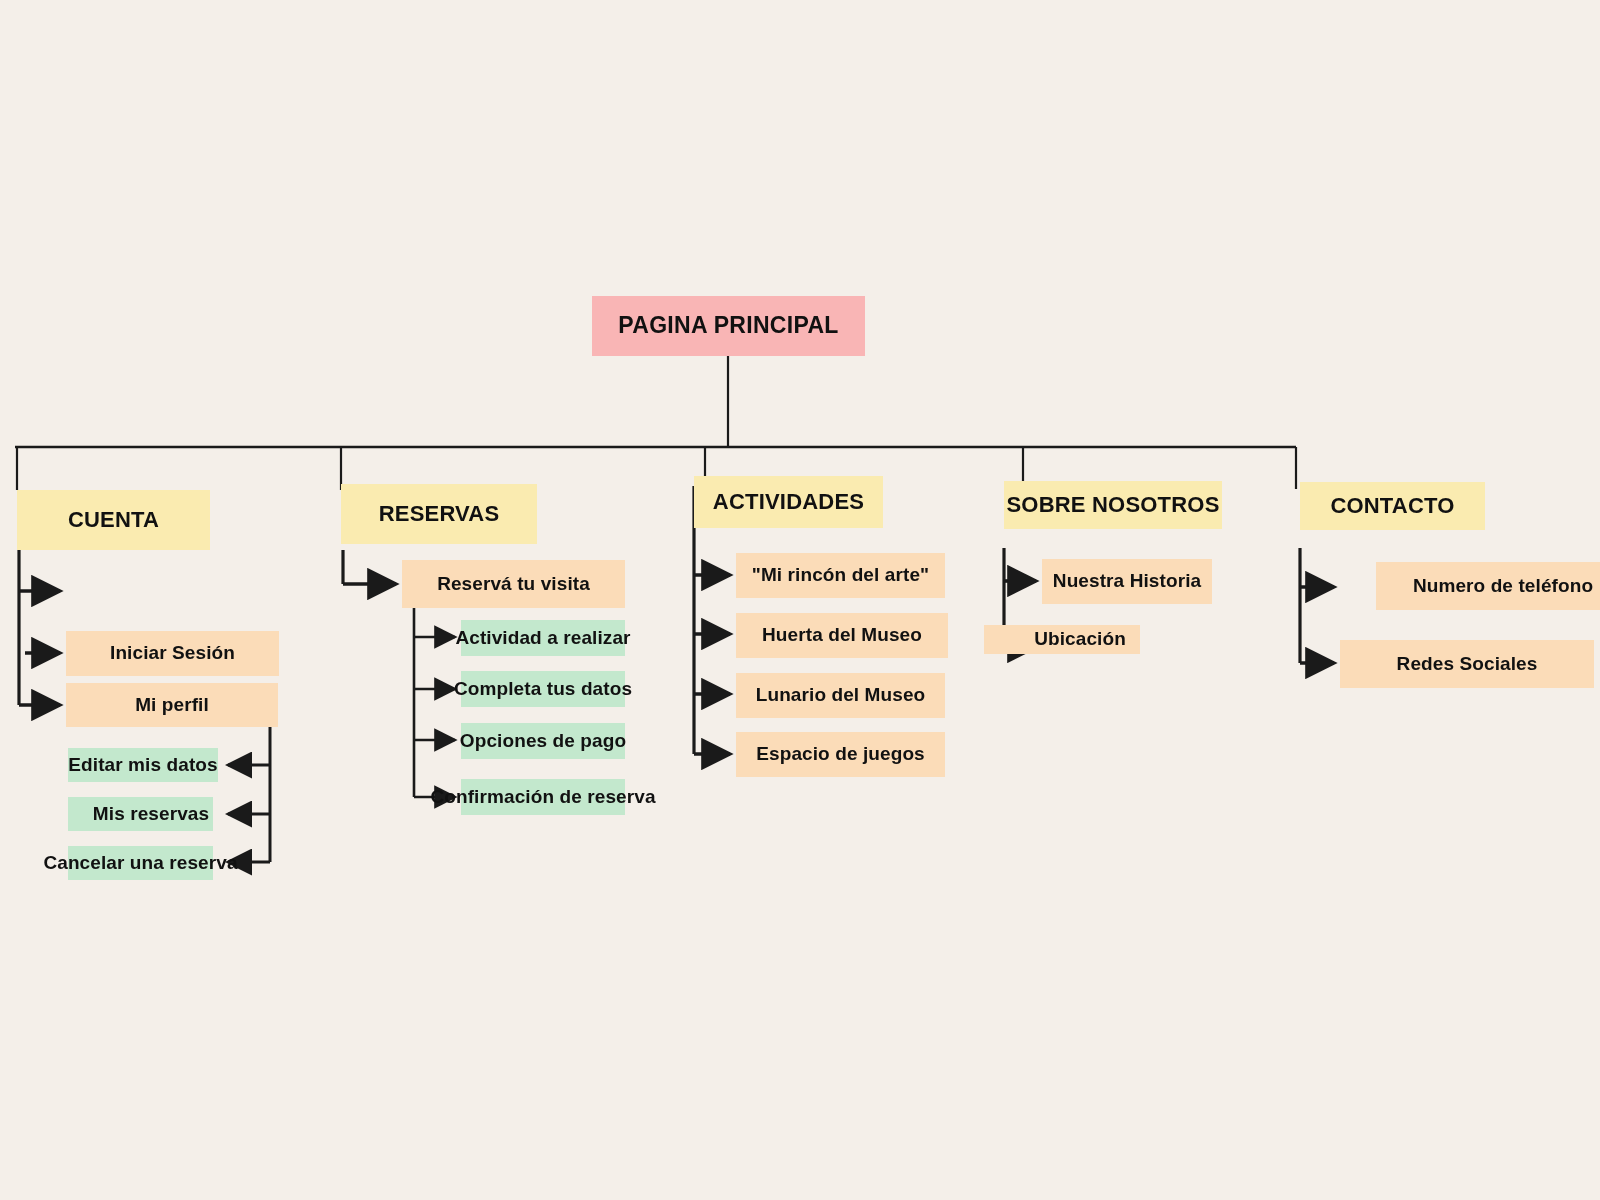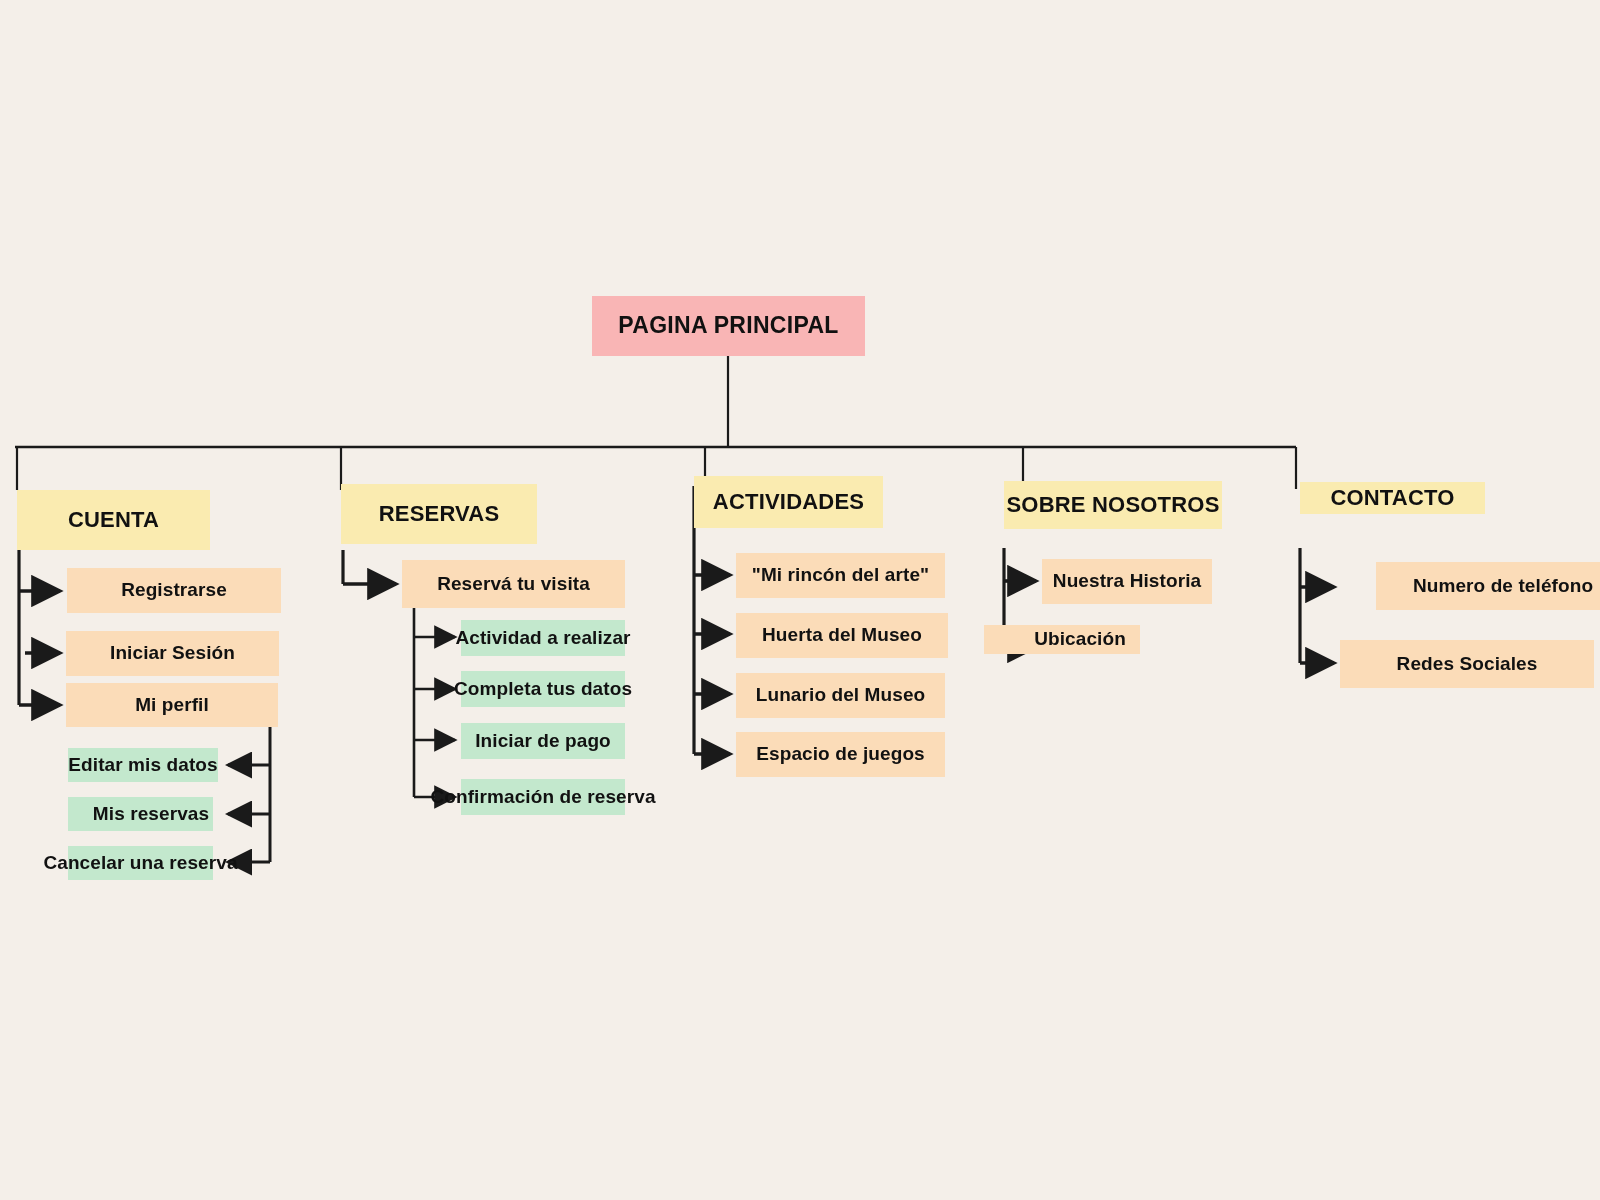--- a/index.html
+++ b/index.html
@@ -105,59 +105,58 @@
 
     <path d="M1300,548 L1300,663" stroke="#1A1A1A" stroke-width="3.2" fill="none"></path>
     <path d="M1300,587 L1334,587" stroke="#1A1A1A" stroke-width="3.6" fill="none" marker-end="url(#arrow-r)"></path>
     <path d="M1300,663 L1334,663" stroke="#1A1A1A" stroke-width="3.6" fill="none" marker-end="url(#arrow-r)"></path>
   </svg>
 
   <div class="node lvl-root" style="left:592px;top:296px;width:273px;height:60px;">PAGINA PRINCIPAL</div>
 
   <div class="node lvl-cat" style="left:17px;top:490px;width:193px;height:60px;">CUENTA</div>
 
-  <div class="node lvl-item" style="left:67px;top:568px;width:214px;height:45px;">Registrarse</div>
 
   <div class="node lvl-item" style="left:66px;top:631px;width:213px;height:45px;">Iniciar Sesión</div>
 
   <div class="node lvl-item" style="left:66px;top:683px;width:212px;height:44px;">Mi perfil</div>
 
   <div class="node lvl-sub" style="left:68px;top:748px;width:150px;height:34px;">Editar mis datos</div>
 
   <div class="node lvl-sub" style="left:68px;top:797px;width:145px;height:34px;padding-left:21px;">Mis reservas</div>
 
   <div class="node lvl-sub" style="left:68px;top:846px;width:145px;height:34px;">Cancelar una reserva</div>
 
   <div class="node lvl-cat" style="left:341px;top:484px;width:196px;height:60px;">RESERVAS</div>
 
   <div class="node lvl-item" style="left:402px;top:560px;width:223px;height:48px;">Reservá tu visita</div>
 
   <div class="node lvl-sub" style="left:461px;top:620px;width:164px;height:36px;">Actividad a realizar</div>
 
   <div class="node lvl-sub" style="left:461px;top:671px;width:164px;height:36px;">Completa tus datos</div>
 
-  <div class="node lvl-sub" style="left:461px;top:723px;width:164px;height:36px;">Iniciar de pago</div>
+  <div class="node lvl-sub" style="left:461px;top:723px;width:164px;height:36px;">Opciones de pago</div>
 
   <div class="node lvl-sub" style="left:461px;top:779px;width:164px;height:36px;">Confirmación de reserva</div>
 
   <div class="node lvl-cat" style="left:694px;top:476px;width:189px;height:52px;">ACTIVIDADES</div>
 
   <div class="node lvl-item" style="left:736px;top:553px;width:209px;height:45px;">"Mi rincón del arte"</div>
 
   <div class="node lvl-item" style="left:736px;top:613px;width:212px;height:45px;">Huerta del Museo</div>
 
   <div class="node lvl-item" style="left:736px;top:673px;width:209px;height:45px;">Lunario del Museo</div>
 
   <div class="node lvl-item" style="left:736px;top:732px;width:209px;height:45px;">Espacio de juegos</div>
 
   <div class="node lvl-cat" style="left:1004px;top:481px;width:218px;height:48px;">SOBRE NOSOTROS</div>
 
   <div class="node lvl-item" style="left:1042px;top:559px;width:170px;height:45px;">Nuestra Historia</div>
 
   <div class="node lvl-item" style="left:984px;top:625px;width:156px;height:29px;padding-left:36px;">Ubicación</div>
 
-  <div class="node lvl-cat" style="left:1300px;top:482px;width:185px;height:32px;">CONTACTO</div>
+  <div class="node lvl-cat" style="left:1300px;top:482px;width:185px;height:48px;">CONTACTO</div>
 
   <div class="node lvl-item" style="left:1376px;top:562px;width:254px;height:48px;">Numero de teléfono</div>
 
   <div class="node lvl-item" style="left:1340px;top:640px;width:254px;height:48px;">Redes Sociales</div>
 
 </div>
 
 </body></html>

